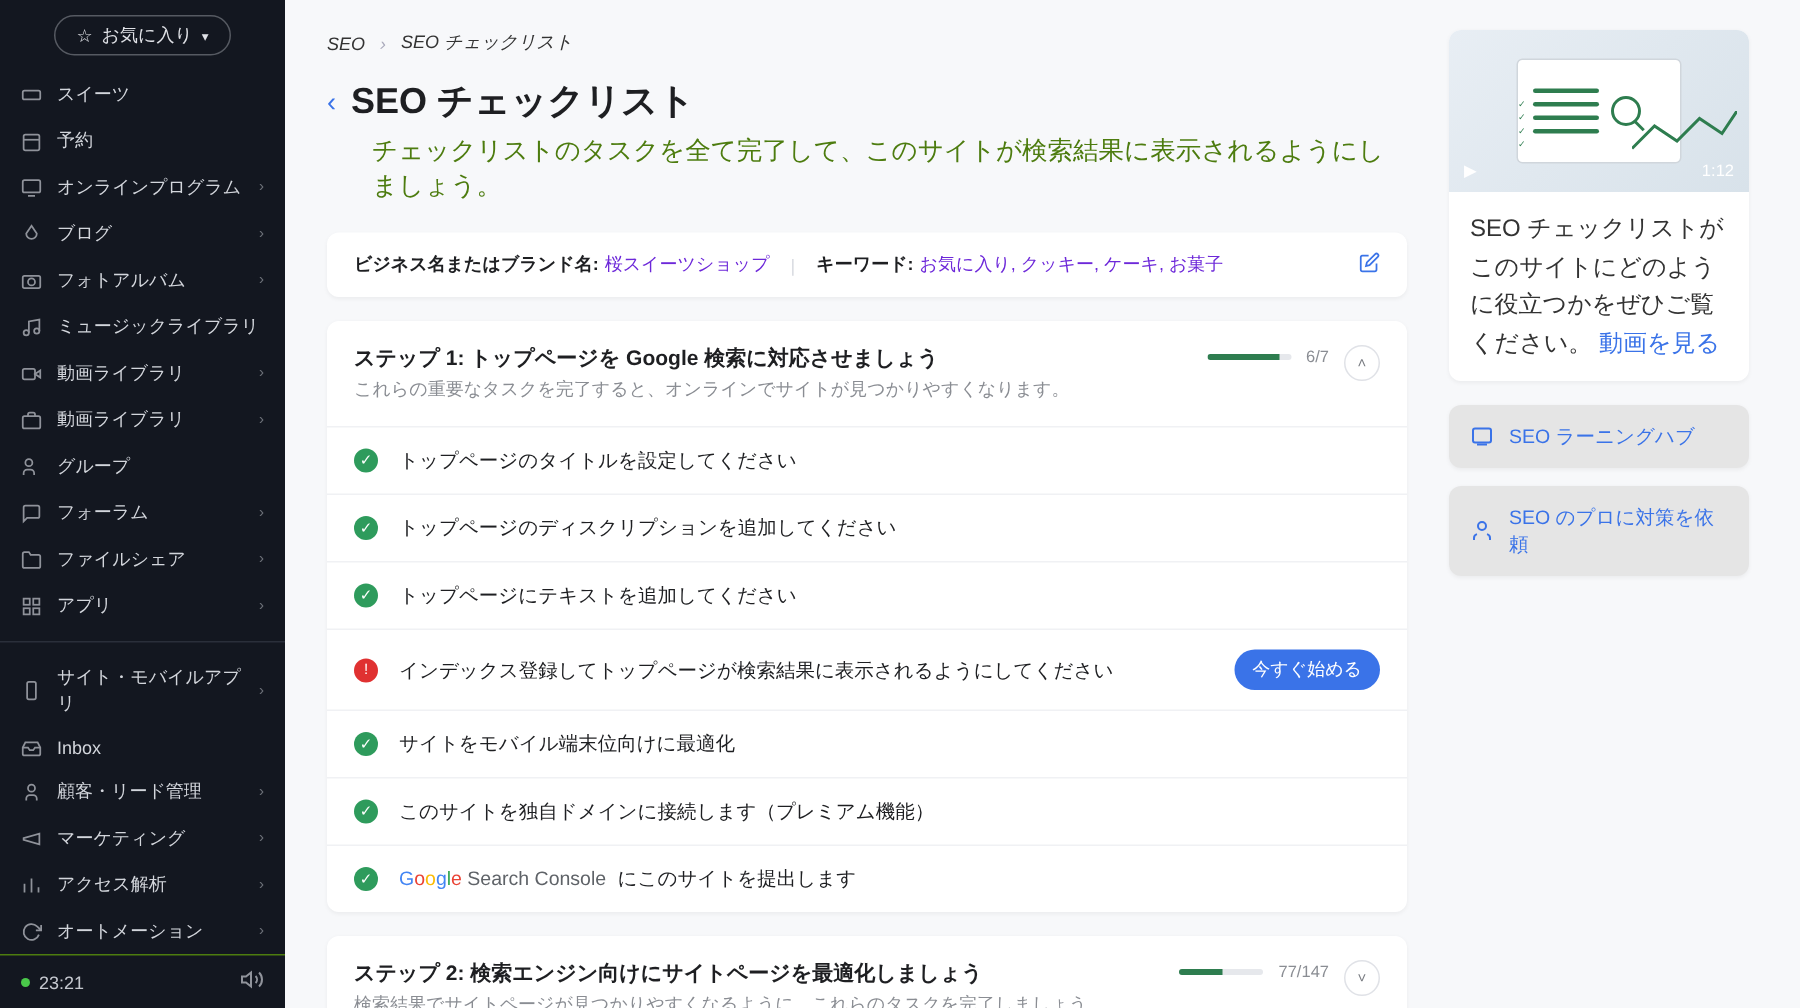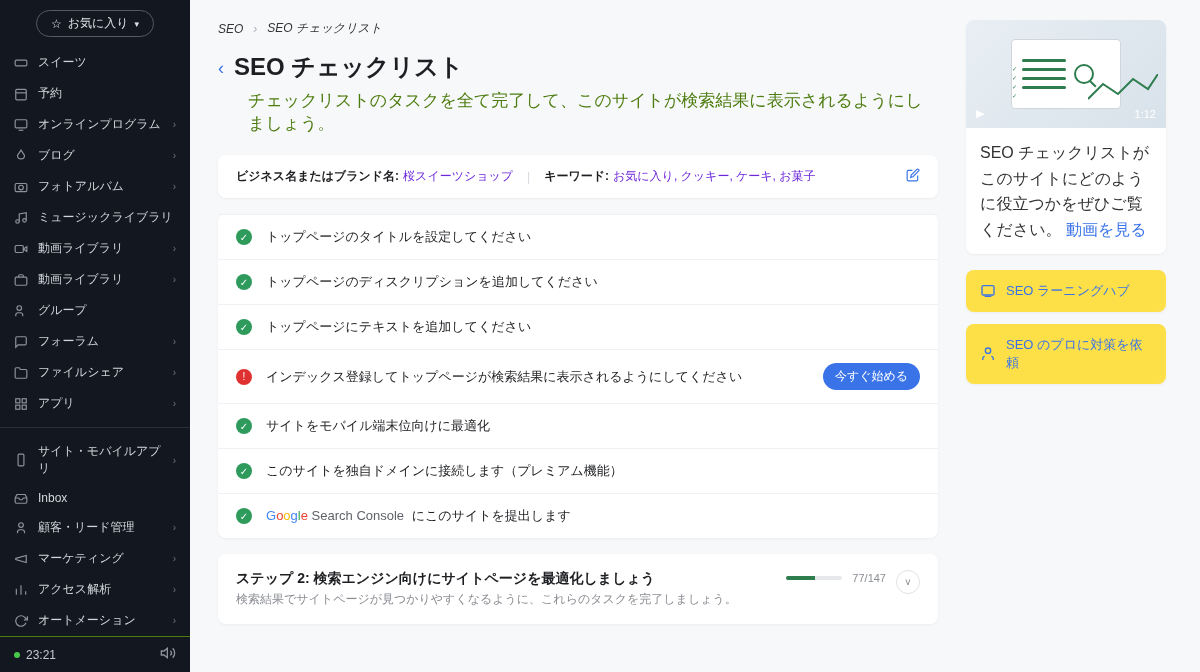--- a/index.html
+++ b/index.html
@@ -71,21 +71,21 @@
 .thumb-line::before { content: "✓ "; color: #2e7d4f; font-size: 6px; margin-left: -10px; }
 .mag { width: 20px; height: 20px; border: 2px solid #2e7d4f; border-radius: 50%; position: relative; }
 .mag::after { content: ""; position: absolute; width: 2px; height: 8px; background: #2e7d4f; bottom: -6px; right: -2px; transform: rotate(-45deg); }
 .zigzag { position: absolute; right: 8px; top: 50%; width: 70px; height: 30px; pointer-events: none; }
 .zigzag svg { width: 100%; height: 100%; }
 .play-overlay { position: absolute; left: 10px; bottom: 8px; color: #fff; font-size: 11px; }
 .dur-overlay { position: absolute; right: 10px; bottom: 8px; color: #fff; font-size: 11px; }
 .video-desc { padding: 12px 14px; font-size: 16px; color: #333; line-height: 1.6; }
 .link { color: #3a73e8; cursor: pointer; }
 
-.aside-link-card { background: #fde047; border-radius: 8px; box-shadow: 0 1px 3px rgba(0,0,0,0.05); padding: 12px 14px; display: flex; align-items: center; gap: 10px; margin-bottom: 12px; font-size: 13px; color: #3a73e8; cursor: pointer; }
+.aside-link-card { background: #e5e5e5; border-radius: 8px; box-shadow: 0 1px 3px rgba(0,0,0,0.05); padding: 12px 14px; display: flex; align-items: center; gap: 10px; margin-bottom: 12px; font-size: 13px; color: #3a73e8; cursor: pointer; }
 .aside-link-card .aside-icon { width: 16px; height: 16px; display: flex; align-items: center; justify-content: center; }
 
 
 .nav-scroll::-webkit-scrollbar, .main::-webkit-scrollbar { width: 6px; }
 .nav-scroll::-webkit-scrollbar-thumb { background: #3a3f4a; border-radius: 3px; }
 </style>
 </head>
 <body>
 
 <div class="app">
@@ -323,20 +323,34 @@
         <span class="edit-icon">
           <svg width="14" height="14" viewBox="0 0 24 24" fill="none" stroke="currentColor" stroke-width="2">
               <path d="M11 4H4a2 2 0 0 0-2 2v14a2 2 0 0 0 2 2h14a2 2 0 0 0 2-2v-7"></path>
               <path d="M18.5 2.5a2.121 2.121 0 0 1 3 3L12 15l-4 1 1-4 9.5-9.5z"></path>
             </svg>
         </span>
       </div>
 
       <div id="steps-container">
           <div class="card">
+    <div class="step-header">
+      <div class="step-titles">
+        <div class="step-title">ステップ 1: トップページを Google 検索に対応させましょう</div>
+        <div class="step-sub">これらの重要なタスクを完了すると、オンラインでサイトが見つかりやすくなります。</div>
+      </div>
+
+      <div class="progress-wrap">
+        <div class="progress-bar">
+                  <div class="progress-fill" style="width:86%"></div>
+                </div>
+        <span class="progress-txt">6/7</span>
+      </div>
+      <div class="circle-btn">˄</div>
+    </div>
             <div class="task-row">
         <span class="task-icon done">✓</span>
         <span class="task-text"><span>トップページのタイトルを設定してください</span></span>
 
       </div>
             <div class="task-row">
         <span class="task-icon done">✓</span>
         <span class="task-text"><span>トップページのディスクリプションを追加してください</span></span>
 
       </div>

